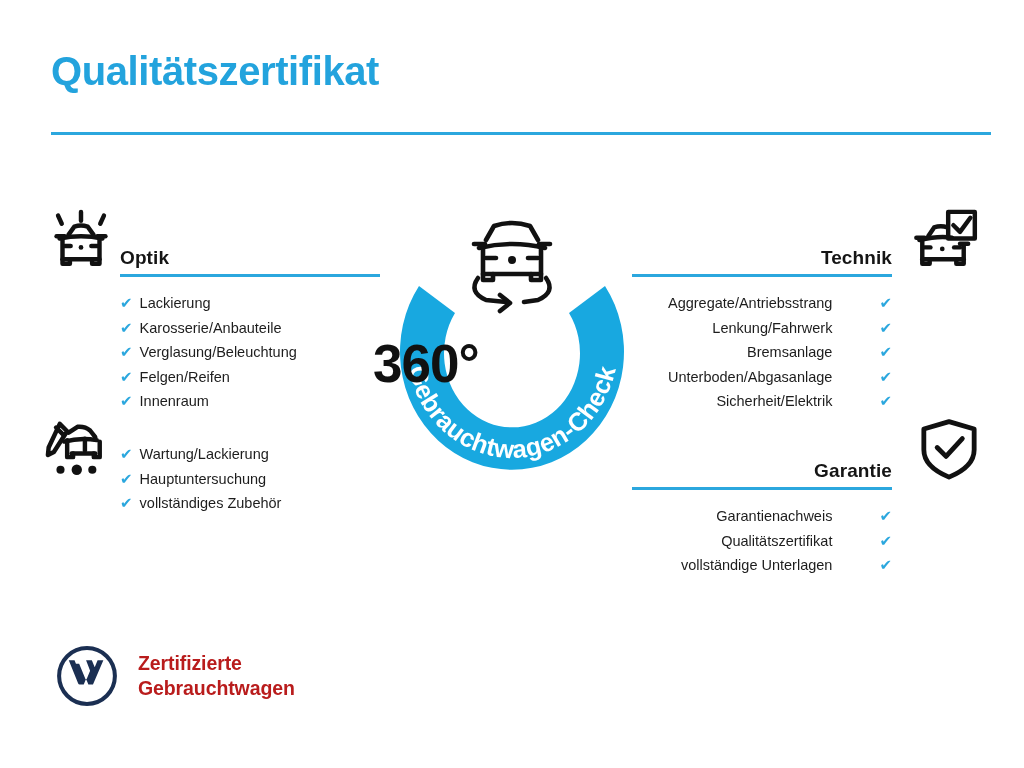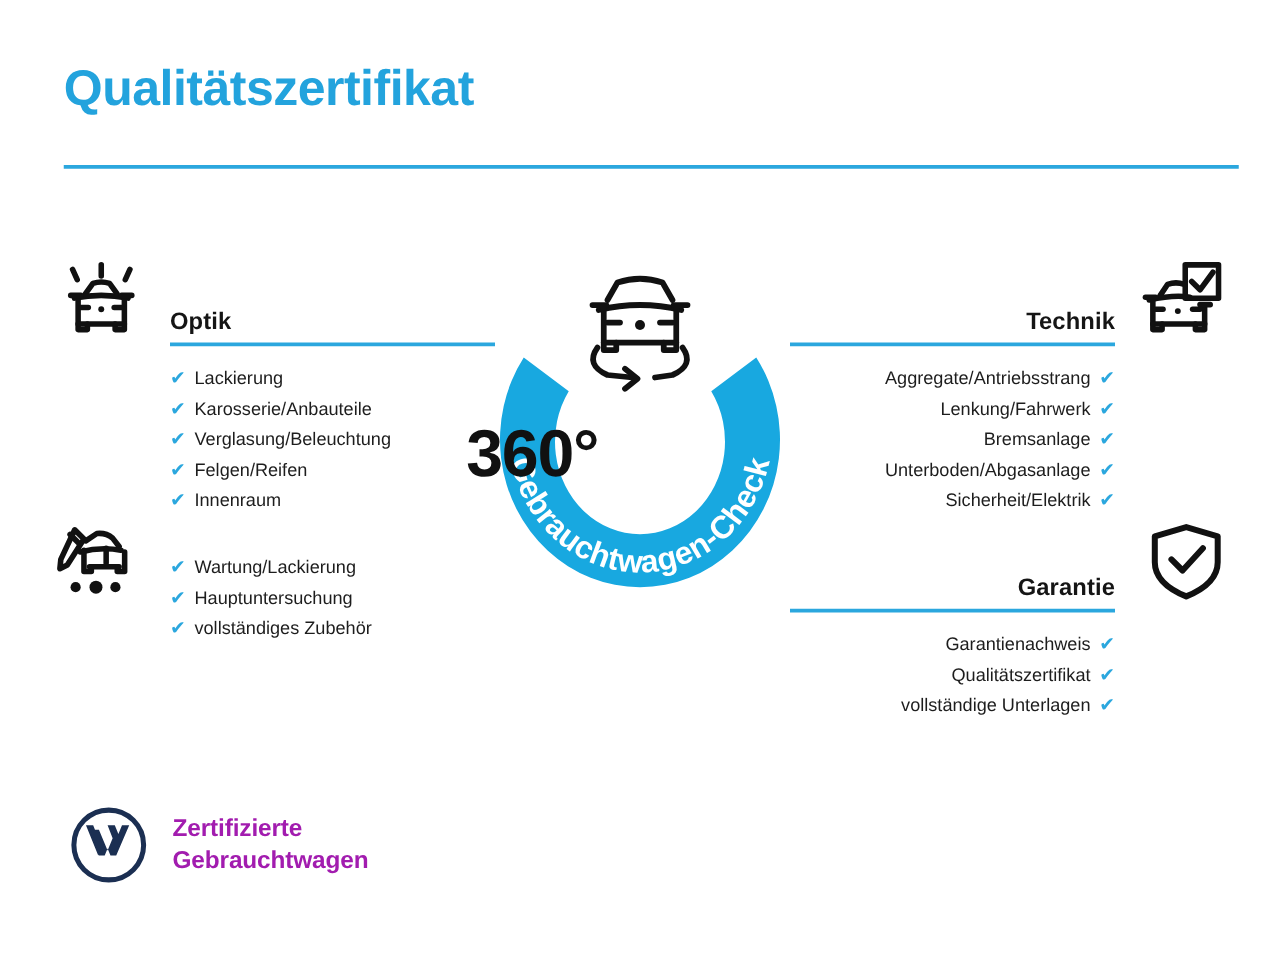--- a/index.html
+++ b/index.html
@@ -40,21 +40,21 @@
     white-space: nowrap;
   }
   .title-rule {
     position: absolute;
     left: 0;
     top: 82px;
     width: 940px;
     height: 3px;
     background: #2ba7de;
   }
-  .col-left  { left: 36px; }
+  .col-left  { left: 20px; }
   .col-right { left: 632px; }
 
   .block { position: absolute; width: 360px; }
 
   .block-head {
     position: relative;
     height: 46px;
   }
   .block-title {
     position: absolute;
@@ -91,21 +91,21 @@
   }
   .item {
     display: flex;
     align-items: baseline;
     font-size: 14.5px;
     line-height: 24.5px;
     color: #1d1d1d;
     white-space: nowrap;
   }
   .align-left .item  { padding-left: 100px; }
-  .align-right .item { padding-right: 100px; }
+  .align-right .item { padding-right: 100px; gap: 40px; }
 
   .check {
     color: #2ba7de;
     font-size: 15px;
     font-weight: bold;
     line-height: 1;
     flex: 0 0 auto;
   }
   .align-left  .check { margin-right: 7px; }
   .align-right .check { margin-left: 7px; }
@@ -143,21 +143,21 @@
     position: absolute;
     left: 56px;
     top: 645px;
     display: flex;
     align-items: center;
   }
   .vw-mark { width: 62px; height: 62px; flex: 0 0 auto; }
   .vw-mark svg { display: block; width: 100%; height: 100%; }
   .vw-words {
     margin-left: 20px;
-    color: #a21caf;
+    color: #b91c1c;
     font-size: 19.5px;
     font-weight: bold;
     line-height: 25px;
     letter-spacing: -0.1px;
   }
 </style>
 </head>
 <body>
 
 <div class="page">

